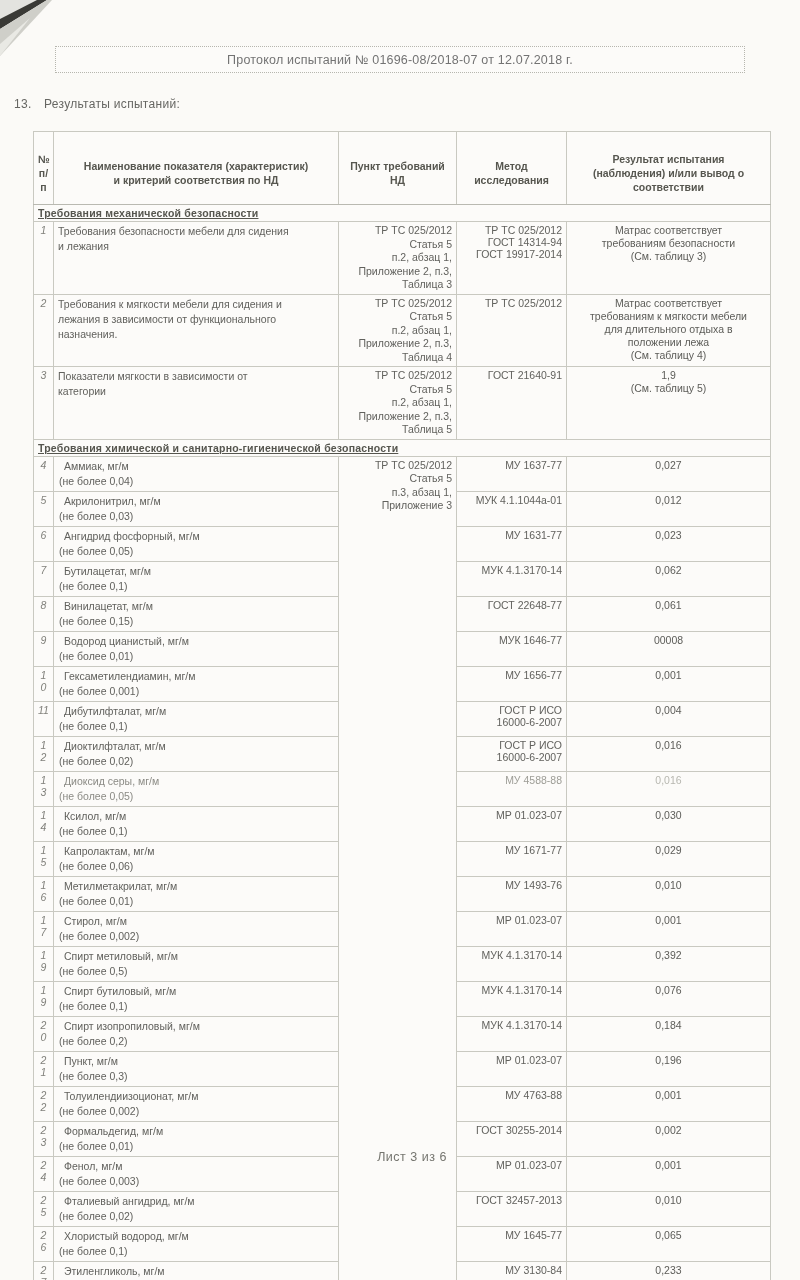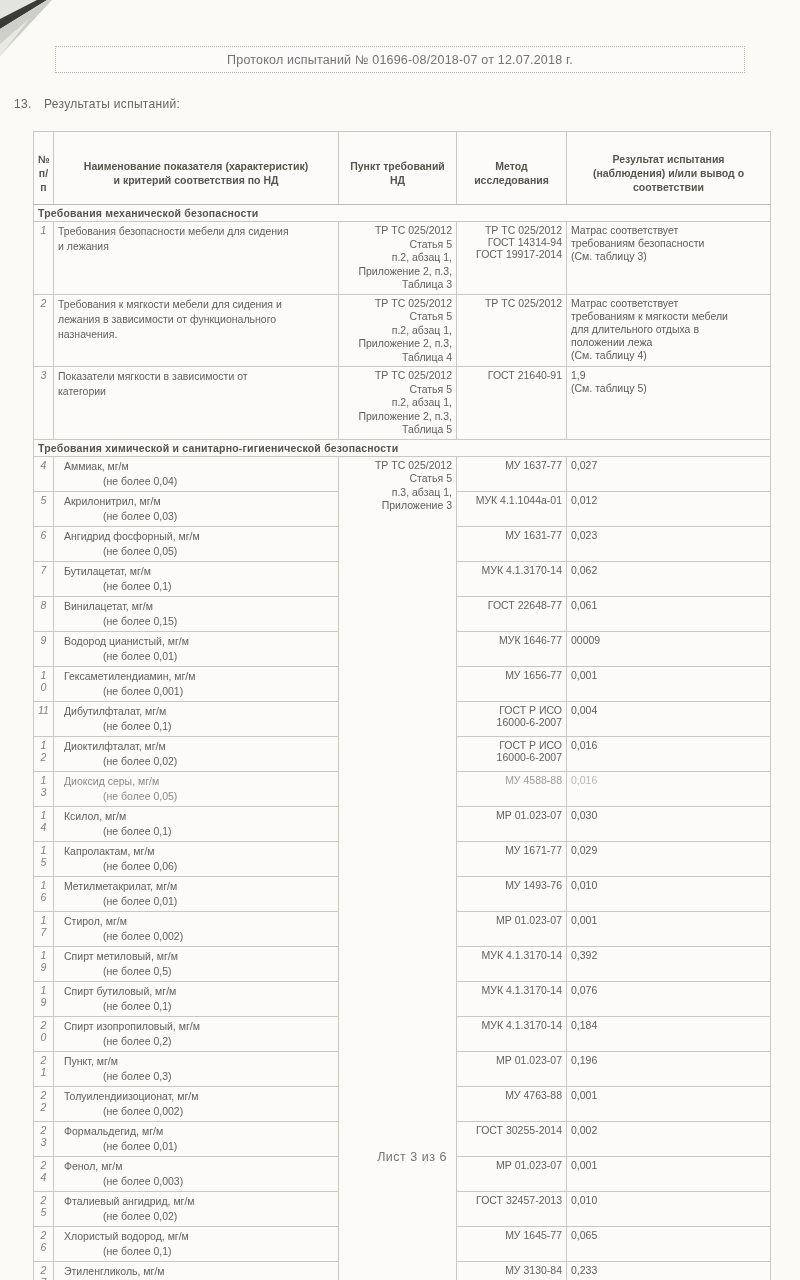--- a/index.html
+++ b/index.html
@@ -53,35 +53,35 @@
     text-align:center;vertical-align:middle;
     height:58px;line-height:14px;
     padding-top:12px;
     border-bottom:1px solid #b9b9b1;
     background:#fcfbf9;
   }
   td.section-row{
     font-weight:bold;color:#55554e;
     font-size:11px;letter-spacing:.2px;
     padding:2px 2px 1px 4px;
-    border-left:1px solid #d6d6ce;border-right:1px solid #d6d6ce;
+    border-left:1px solid #d6d6ce;border-right:1px solid #d6d6ce;text-decoration:underline;
   }
   td.num{
     text-align:center;font-style:italic;font-size:10px;color:#80807b;
     vertical-align:middle;
   }
   td.name{line-height:15px;color:#61615d;}
   td.name .nm{padding-left:6px;}
-  td.name .lim{padding-left:1px;margin-left:44px;}
+  td.name .lim{padding-left:1px;}
   td.mid{vertical-align:middle;}
   .preline{white-space:pre-line;line-height:13px;}
   td.punkt, td.method{text-align:right;color:#61615d;}
   td.punkt{line-height:13.5px;}
   td.method{line-height:12px;}
-  td.result{text-align:left;vertical-align:middle;color:#5c5c58;line-height:13px;}
+  td.result{text-align:center;vertical-align:middle;color:#5c5c58;line-height:13px;}
   td.punkt-merged{vertical-align:top;padding-top:3px;}
   tr.chem td{height:21px;}
   tr.faint td.result{color:#b7b7b0;}
   tr.faint td.method{color:#9d9d96;}
   tr.faint td.name{color:#8b8b85;}
   .page-footer{
     position:absolute;left:12px;top:1150px;width:800px;
     text-align:center;font-size:12.5px;color:#75756f;letter-spacing:.5px;
   }
 </style>
@@ -230,21 +230,21 @@
         <td class="method preline mid">ГОСТ 22648-77</td>
         <td class="result preline">0,061</td>
       </tr>
       <tr class="chem">
         <td class="num">9</td>
         <td class="name">
           <div class="nm">Водород цианистый, мг/м</div>
           <div class="lim">(не более 0,01)</div>
         </td>
         <td class="method preline mid">МУК 1646-77</td>
-        <td class="result preline">00009</td>
+        <td class="result preline">00008</td>
       </tr>
       <tr class="chem">
         <td class="num">10</td>
         <td class="name">
           <div class="nm">Гексаметилендиамин, мг/м</div>
           <div class="lim">(не более 0,001)</div>
         </td>
         <td class="method preline mid">МУ 1656-77</td>
         <td class="result preline">0,001</td>
       </tr>

